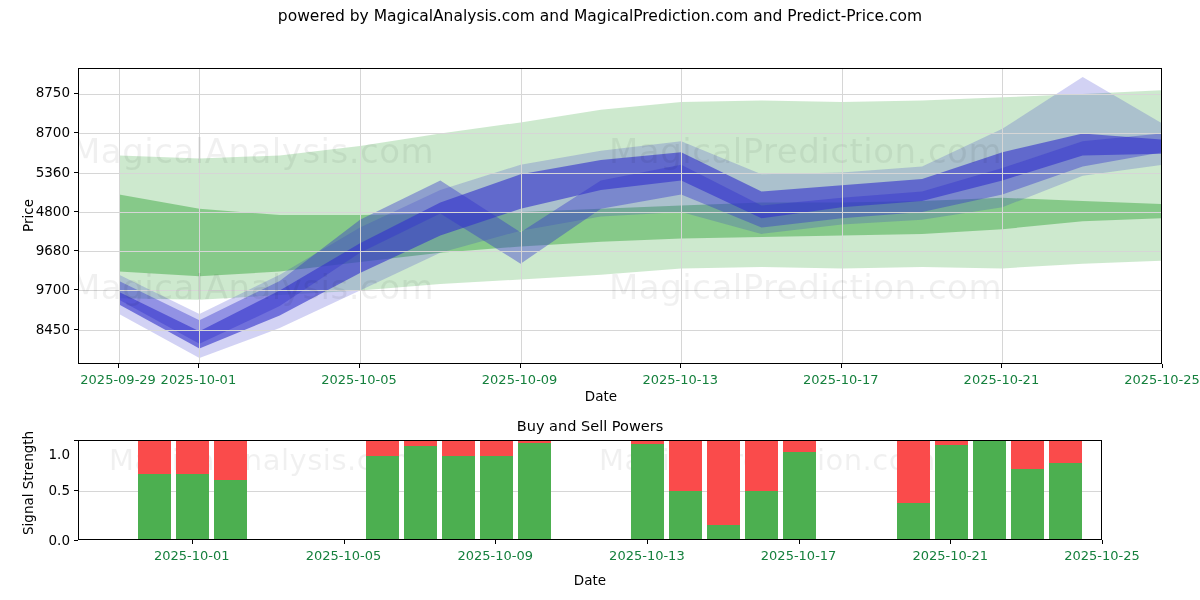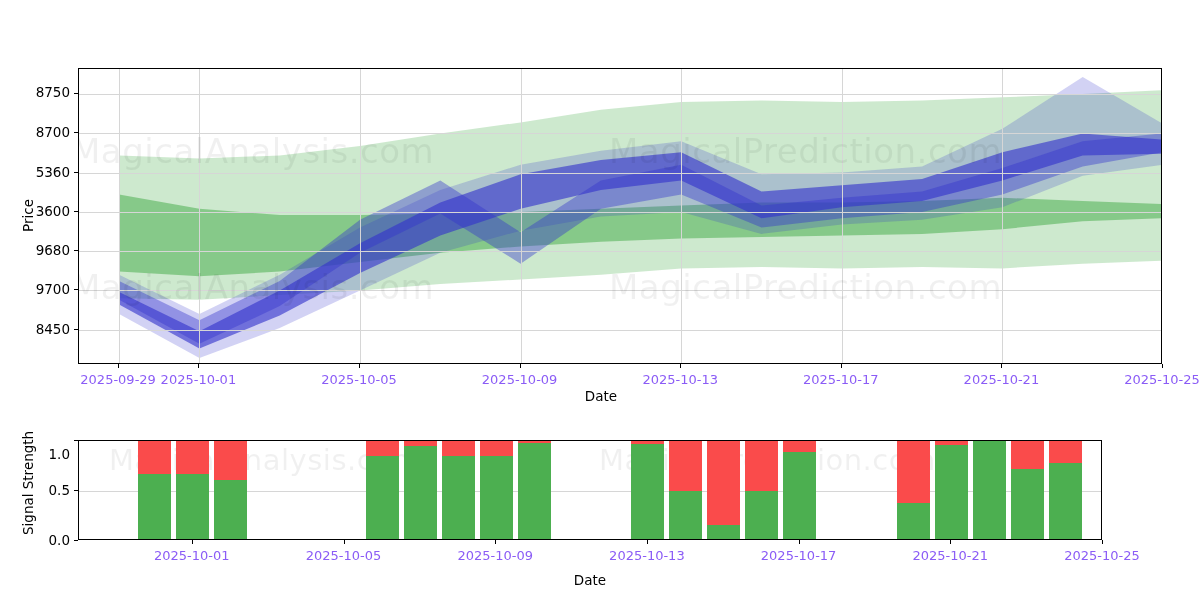--- a/index.html
+++ b/index.html
@@ -15,21 +15,21 @@
   #price-panel{left:78px;top:68px;width:1084px;height:296px;}
   #price-frame{position:absolute;inset:0;border:1.1px solid #000;box-sizing:border-box;overflow:hidden;background:#fff;}
   #signal-panel{left:78px;top:440px;width:1024px;height:100px;}
   #signal-frame{position:absolute;inset:0;border:1.1px solid #000;box-sizing:border-box;overflow:hidden;background:#fff;}
 
   .gridline-h{position:absolute;left:0;width:100%;height:1px;background:#d6d6d6;}
   .gridline-v{position:absolute;top:0;height:100%;width:1px;background:#d6d6d6;}
 
   .ytick-label{position:absolute;right:0;font-size:13.5px;color:#000;text-align:right;white-space:nowrap;transform:translateY(-50%);}
   .ytick-mark{position:absolute;height:1px;width:4px;background:#000;}
-  .xtick-label{position:absolute;font-size:13px;color:#8b5cf6;white-space:nowrap;transform:translateX(-50%);}
+  .xtick-label{position:absolute;font-size:13px;color:#15803d;white-space:nowrap;transform:translateX(-50%);}
   .xtick-mark{position:absolute;width:1px;height:4px;background:#000;}
 
   .axis-name{position:absolute;font-size:13.5px;color:#000;white-space:nowrap;}
   .axis-name.rot{transform-origin:0 0;transform:rotate(-90deg);}
 
   .subtitle{position:absolute;width:1024px;text-align:center;font-size:14.5px;color:#000;}
 
   .watermark{position:absolute;font-size:34px;color:#000;opacity:0.055;white-space:nowrap;letter-spacing:0.5px;pointer-events:none;}
   .wm-small{font-size:29px;}
 
@@ -37,20 +37,21 @@
   .bar-red{position:absolute;background:#fa4b4b;}
 
   svg{display:block;}
 </style>
 </head>
 <body>
 
 <div id="root">
 
   <div class="title-block">
+    <div class="title-line">powered by MagicalAnalysis.com and MagicalPrediction.com and Predict-Price.com</div>
   </div>
 
   <div class="axis-name rot" style="left:20px;top:232px;">Price</div>
   <div class="axis-name" style="left:601px;top:388px;transform:translateX(-50%);">Date</div>
 
   <div class="panel" id="price-panel">
     <div id="price-frame">
       <div id="price-grid">
           <div class="gridline-h" style="top: 260.7px;"></div>
           <div class="gridline-h" style="top: 221.4px;"></div>
@@ -81,21 +82,21 @@
           <div class="watermark" style="left: 530px; top: 198px;">MagicalPrediction.com</div>
         </div>
     </div>
     <div id="price-yticks">
         <div class="ytick-label" style="top: 260.7px; right: 1092px;">8450</div>
         <div class="ytick-mark" style="top: 260.7px; left: -4px;"></div>
         <div class="ytick-label" style="top: 221.4px; right: 1092px;">9700</div>
         <div class="ytick-mark" style="top: 221.4px; left: -4px;"></div>
         <div class="ytick-label" style="top: 182.2px; right: 1092px;">9680</div>
         <div class="ytick-mark" style="top: 182.2px; left: -4px;"></div>
-        <div class="ytick-label" style="top: 142.9px; right: 1092px;">3600</div>
+        <div class="ytick-label" style="top: 142.9px; right: 1092px;">4800</div>
         <div class="ytick-mark" style="top: 142.9px; left: -4px;"></div>
         <div class="ytick-label" style="top: 103.6px; right: 1092px;">5360</div>
         <div class="ytick-mark" style="top: 103.6px; left: -4px;"></div>
         <div class="ytick-label" style="top: 64.4px; right: 1092px;">8700</div>
         <div class="ytick-mark" style="top: 64.4px; left: -4px;"></div>
         <div class="ytick-label" style="top: 24px; right: 1092px;">8750</div>
         <div class="ytick-mark" style="top: 25.1px; left: -4px;"></div>
       </div>
     <div id="price-xticks">
         <div class="xtick-label" style="left: 40.1px; top: 304px;">2025-09-29</div>
@@ -110,20 +111,21 @@
         <div class="xtick-mark" style="left: 602.2px; top: 296px;"></div>
         <div class="xtick-label" style="left: 762.8px; top: 304px;">2025-10-17</div>
         <div class="xtick-mark" style="left: 762.8px; top: 296px;"></div>
         <div class="xtick-label" style="left: 923.4px; top: 304px;">2025-10-21</div>
         <div class="xtick-mark" style="left: 923.4px; top: 296px;"></div>
         <div class="xtick-label" style="left: 1084px; top: 304px;">2025-10-25</div>
         <div class="xtick-mark" style="left: 1084px; top: 296px;"></div>
       </div>
   </div>
 
+  <div class="subtitle" style="left:78px;top:418px;">Buy and Sell Powers</div>
   <div class="axis-name rot" style="left:20px;top:535px;">Signal Strength</div>
   <div class="axis-name" style="left:590px;top:572px;transform:translateX(-50%);">Date</div>
 
   <div class="panel" id="signal-panel">
     <div id="signal-frame">
       <div id="signal-grid">
           <div class="gridline-h" style="top: 50px;"></div>
         </div>
       <div id="signal-watermarks">
           <div class="watermark wm-small" style="left: 30px; top: 2px;">MagicalAnalysis.com</div>

